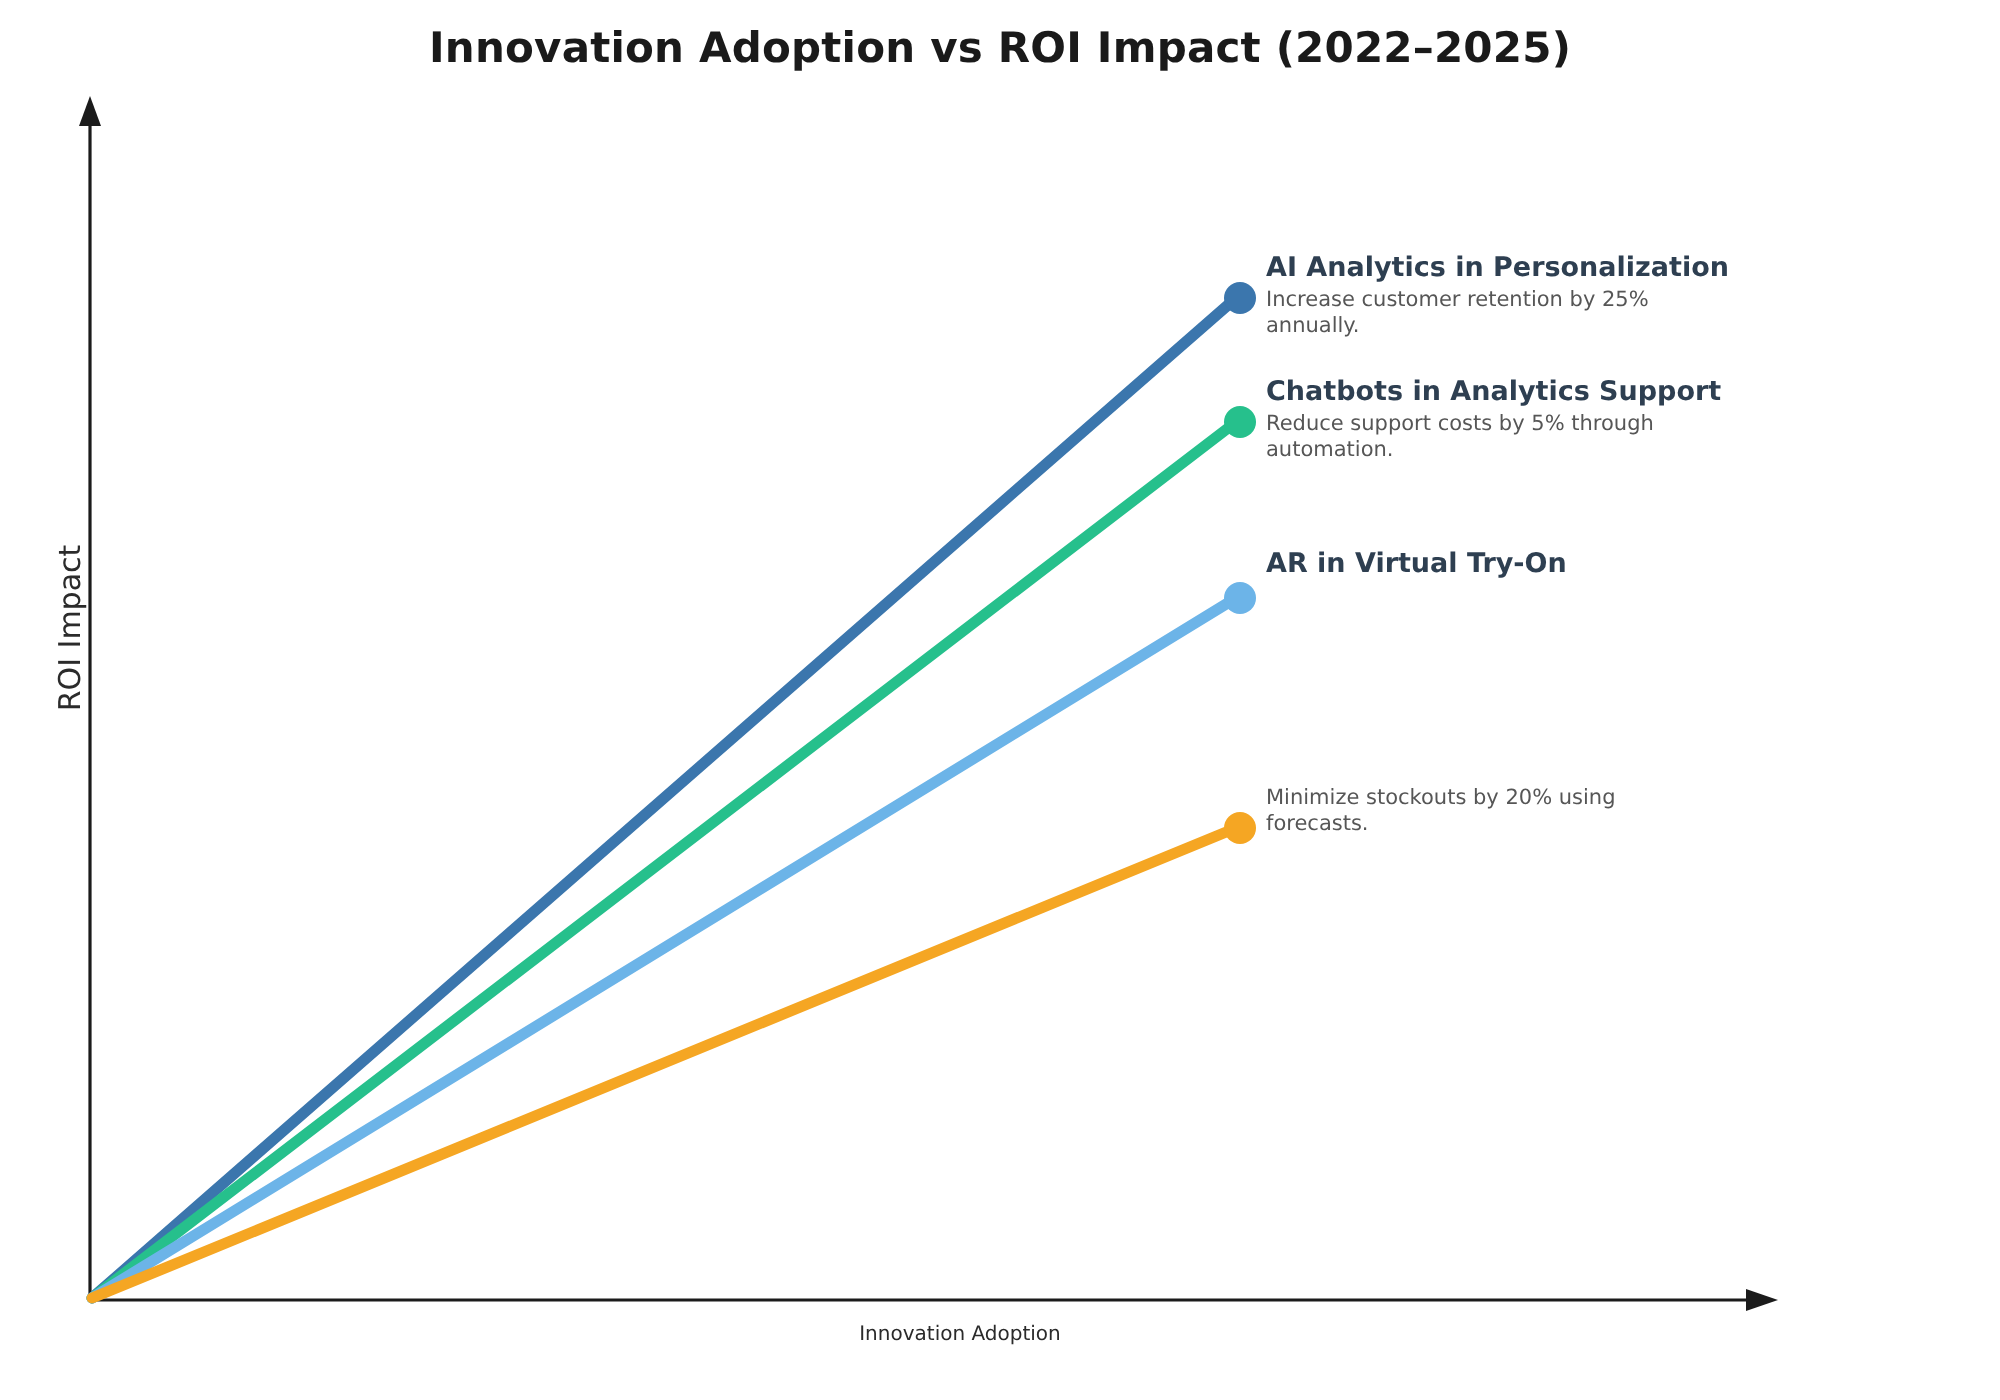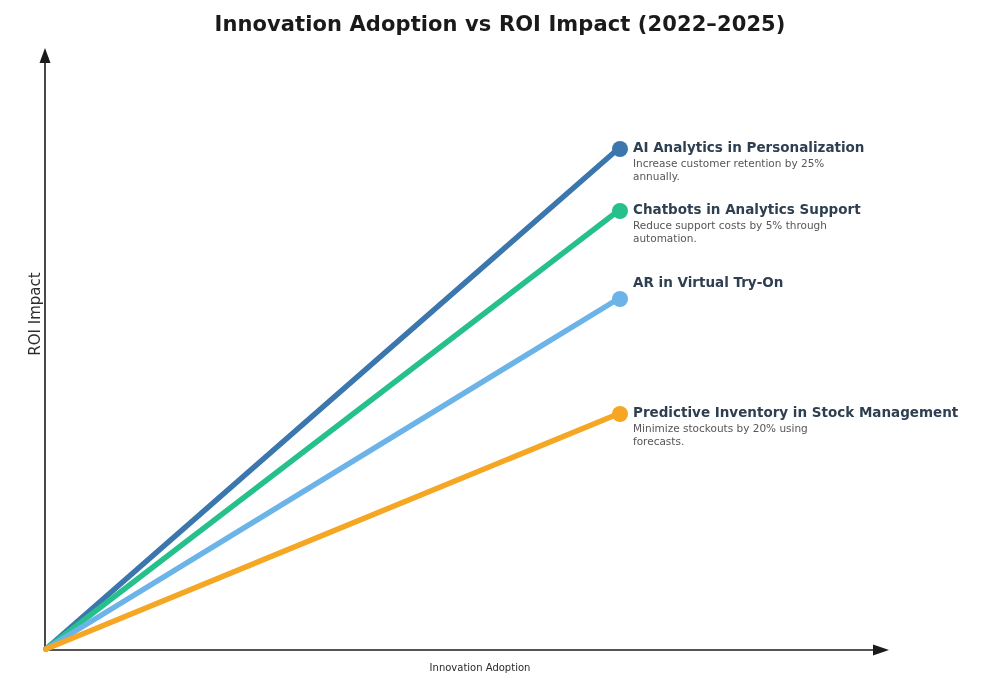--- a/index.html
+++ b/index.html
@@ -48,21 +48,20 @@
     left: 330px;
     top: 662px;
     width: 300px;
     text-align: center;
     font-size: 10px;
     color: #2b2b2b;
   }
   .annot {
     position: absolute;
     left: 633px;
-    margin-top: 13px;
   }
   .annot-title {
     font-size: 13.5px;
     font-weight: bold;
     color: #2e3f51;
     white-space: nowrap;
     line-height: 1.15;
   }
   .annot-desc {
     font-size: 10.5px;
@@ -104,22 +103,21 @@
   <div class="annot" style="top:127px">
     <div class="annot-title">AI Analytics in Personalization</div>
     <div class="annot-desc">Increase customer retention by 25% annually.</div>
   </div>
 
   <div class="annot" style="top:189px">
     <div class="annot-title">Chatbots in Analytics Support</div>
     <div class="annot-desc">Reduce support costs by 5% through automation.</div>
   </div>
 
-  <div class="annot" style="top:262px">
+  <div class="annot" style="top:275px">
     <div class="annot-title">AR in Virtual Try-On</div>
   </div>
 
   <div class="annot" style="top:392px">
-    <div class="annot-title">Predictive Inventory in Stock Management</div>
     <div class="annot-desc">Minimize stockouts by 20% using forecasts.</div>
   </div>
 
 </div>
 
 </body></html>

